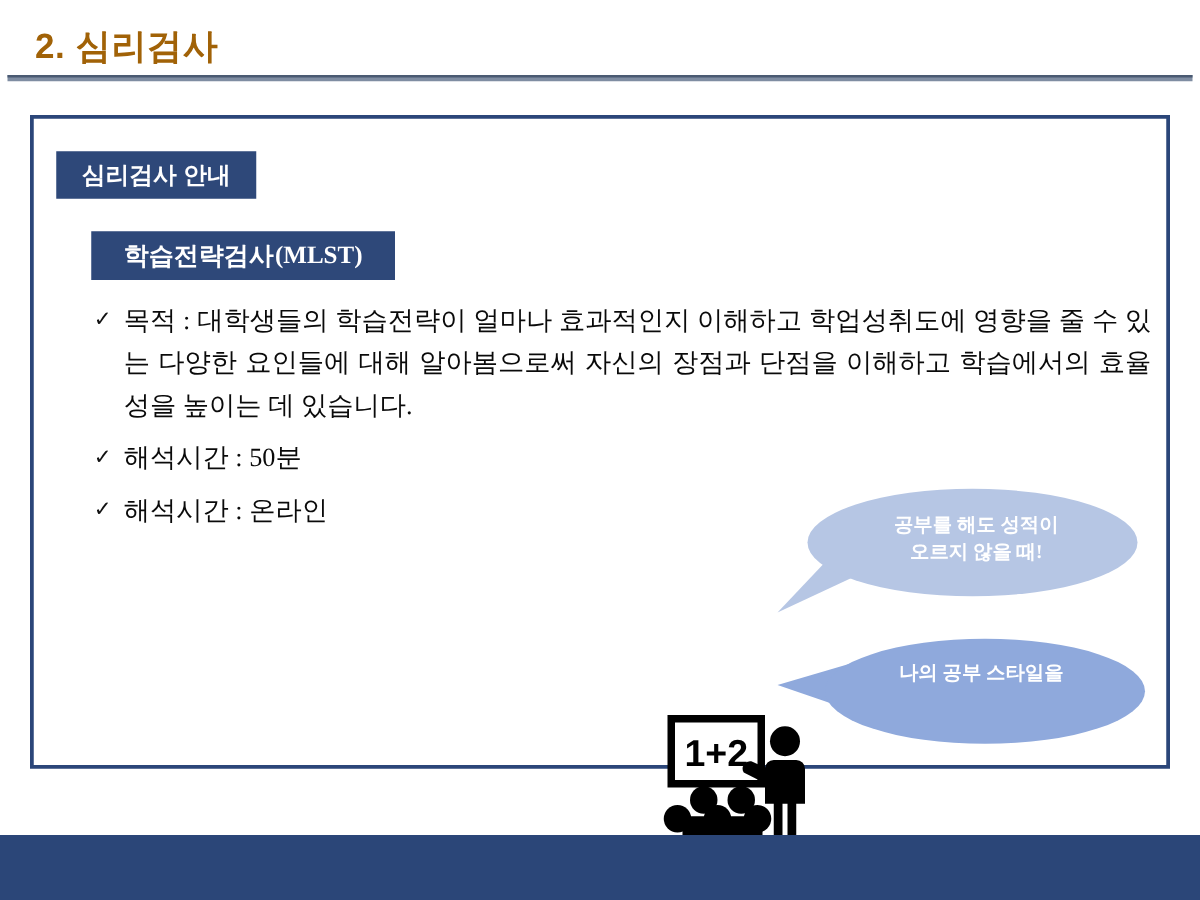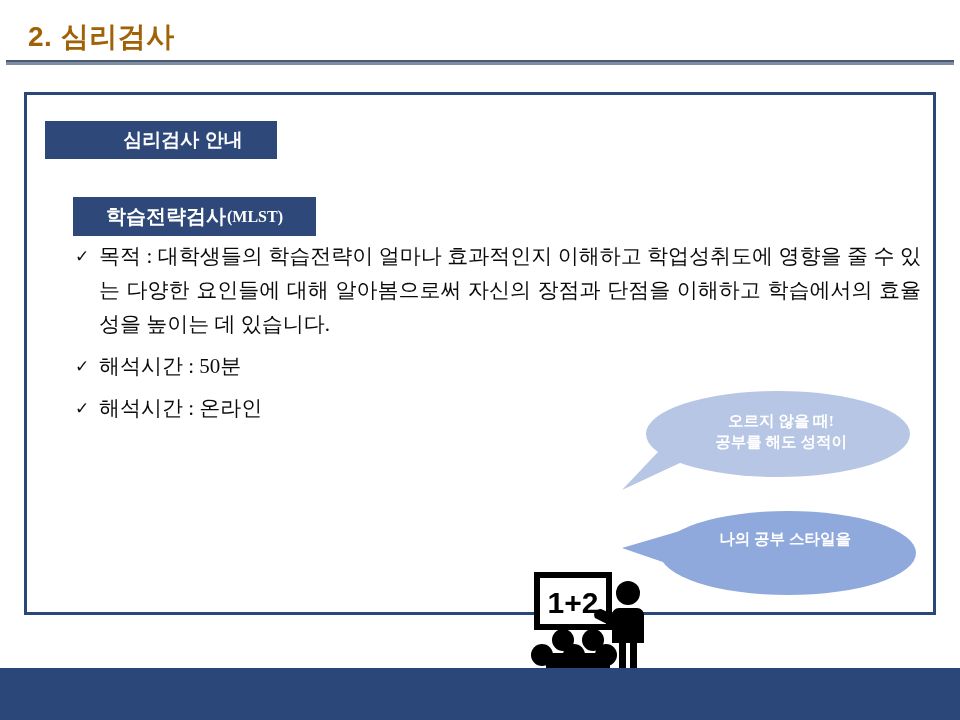--- a/index.html
+++ b/index.html
@@ -58,36 +58,34 @@
     font-family: "Liberation Sans", sans-serif;
     font-weight: bold;
     display: flex;
     align-items: center;
     justify-content: center;
     white-space: nowrap;
   }
   #badge-guide {
     left: 18px;
     top: 26px;
-    width: 188px;
+    width: 160px;
     height: 38px;
     font-size: 19px;
-    padding-left: 44px;
   }
   #badge-mlst {
     left: 46px;
     top: 90px;
     width: 243px;
     height: 39px;
     font-size: 20px;
-    margin-top: 12px;
   }
   #badge-mlst .mlst-sub {
     font-family: "Liberation Serif", serif;
-    font-size: 16px;
+    font-size: 20px;
     font-weight: bold;
     margin-left: 1px;
   }
 
   
   #bullet-list {
     position: absolute;
     left: 44px;
     top: 144px;
     width: 850px;
@@ -224,22 +222,22 @@
   </div>
 
 </div>
 
 <div class="bubble-wrap" id="bubble-one">
   <svg viewBox="0 0 300 110" xmlns="http://www.w3.org/2000/svg">
     <path d="M55 48 L2 104 L62 76 Z" fill="#b6c6e4"></path>
     <ellipse cx="158" cy="48" rx="132" ry="43" fill="#b6c6e4"></ellipse>
   </svg>
   <div class="bubble-text">
+    <div>공부를 해도 성적이</div>
     <div>오르지 않을 때!</div>
-    <div>공부를 해도 성적이</div>
   </div>
 </div>
 
 <div class="bubble-wrap" id="bubble-two">
   <svg viewBox="0 0 300 106" xmlns="http://www.w3.org/2000/svg">
     <path d="M70 28 L2 48 L72 72 Z" fill="#8fa9dc"></path>
     <ellipse cx="168" cy="53" rx="128" ry="42" fill="#8fa9dc"></ellipse>
   </svg>
   <div class="bubble-text">
     <div>나의 공부 스타일을</div>

